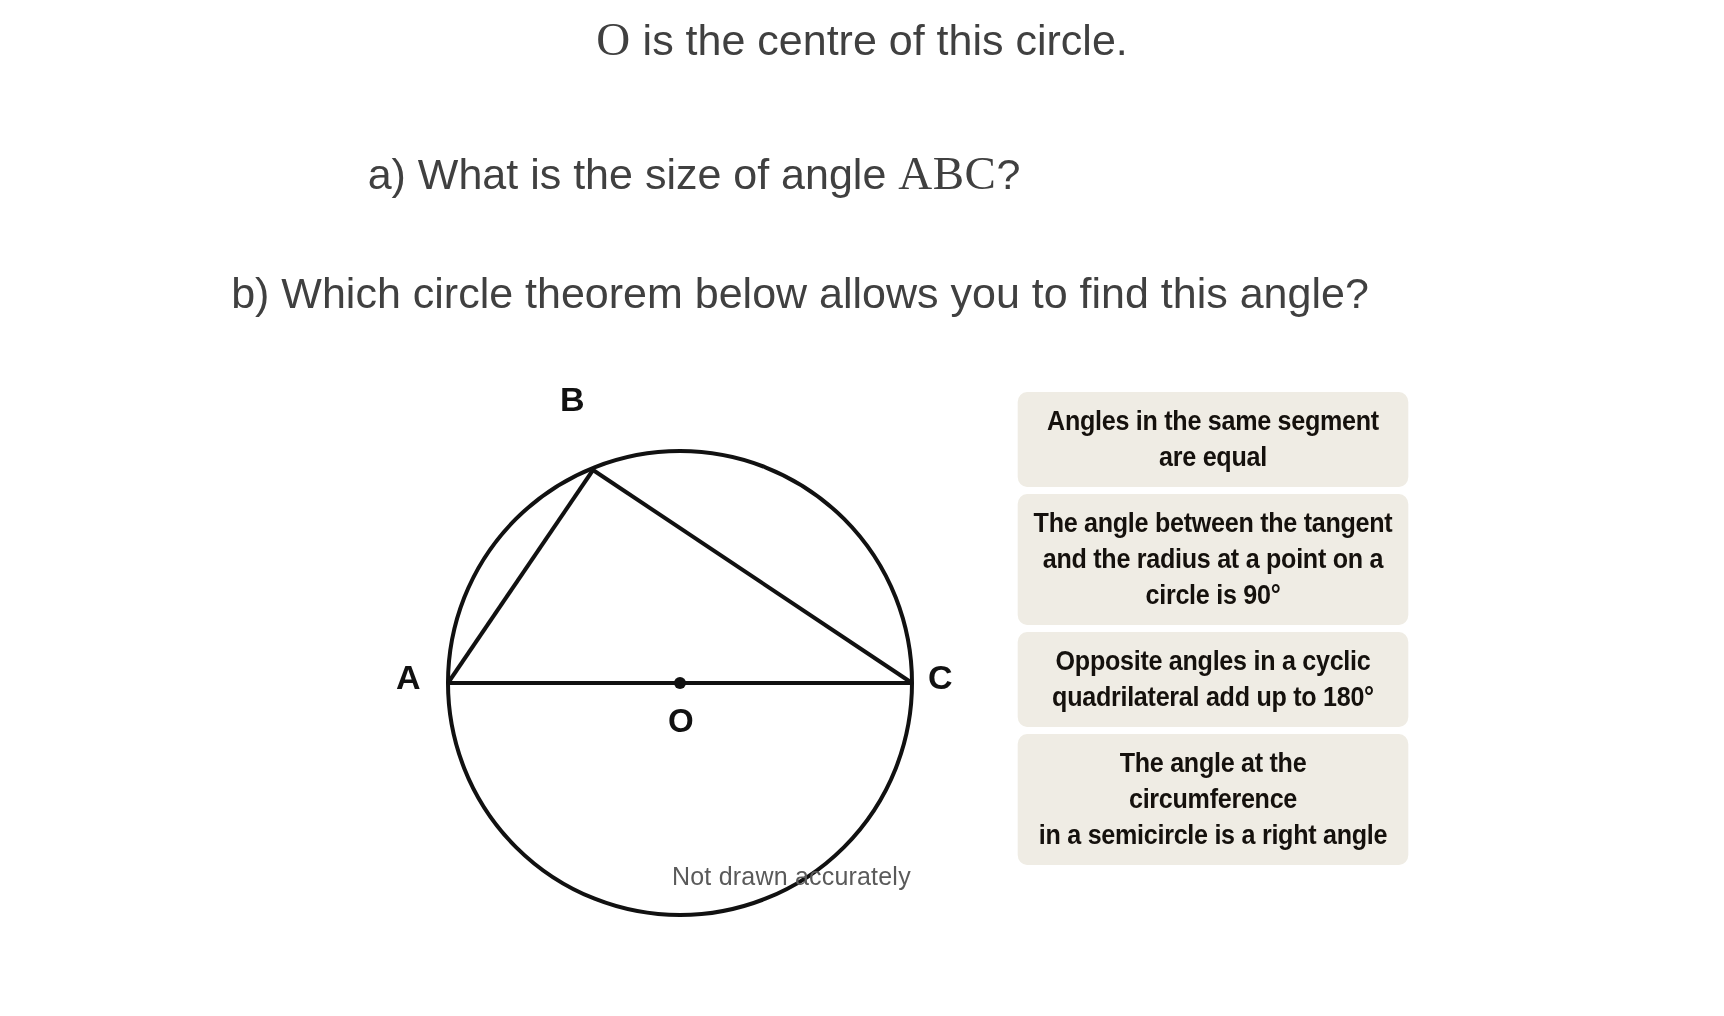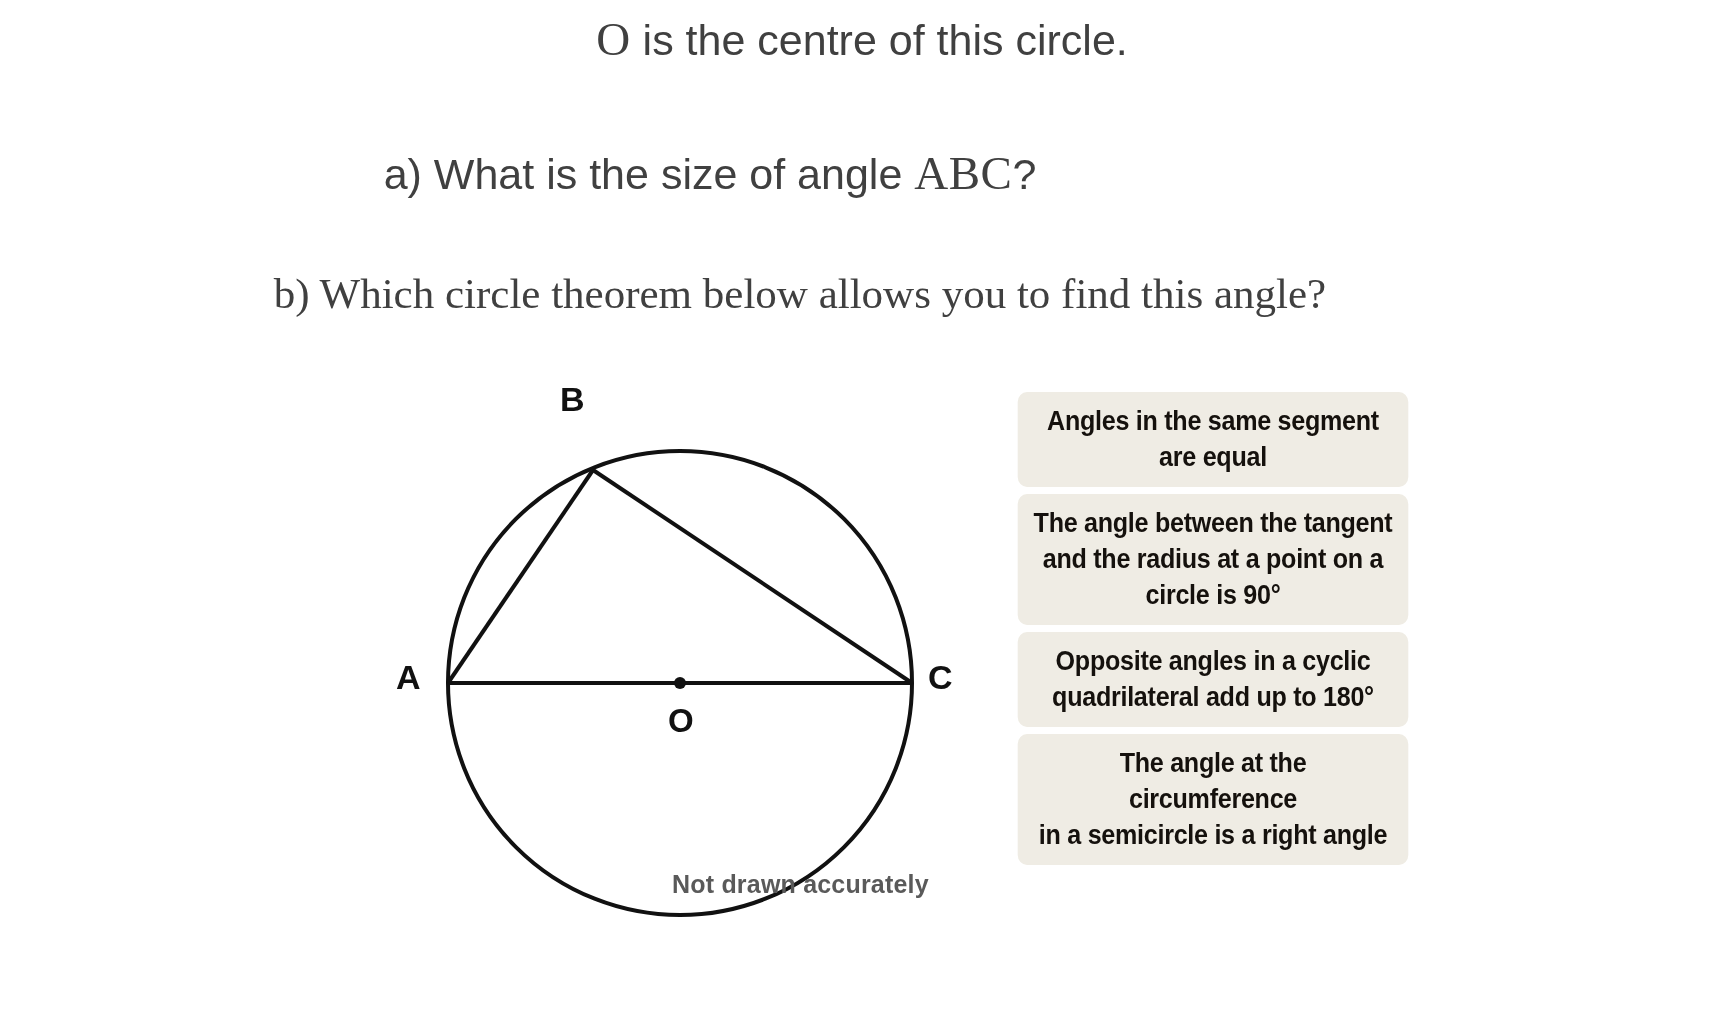--- a/index.html
+++ b/index.html
@@ -31,44 +31,43 @@
     color: #404040;
     white-space: nowrap;
     font-weight: 400;
   }
   .q-line .mathvar {
     font-family: "Liberation Serif", serif;
     font-size: 47px;
     letter-spacing: 0.5px;
   }
   #q-line-1 { position: absolute; left: 0; top: 16px; width: 1724px; }
-  #q-line-2 { position: absolute; left: 16px; top: 150px; width: 1388px; }
-  #q-line-3 { position: absolute; left: 0; top: 272px; width: 1600px; font-family: Liberation Serif, serif; }
+  #q-line-2 { position: absolute; left: 0; top: 150px; width: 1388px; }
+  #q-line-3 { position: absolute; left: 0; top: 272px; width: 1600px; }
 
   
   #diagram {
     position: absolute;
     left: 360px;
     top: 372px;
     width: 620px;
     height: 560px;
   }
   #diagram svg { display: block; }
 
   #not-drawn-label {
     position: absolute;
     left: 672px;
     top: 862px;
     font-family: "Liberation Sans", sans-serif;
     font-size: 25px;
-    font-weight: bold;
+    font-weight: normal;
     color: #5a5a5a;
     letter-spacing: 0.2px;
     white-space: nowrap;
-    margin-top: 8px;
   }
 
   
   #theorem-list {
     position: absolute;
     left: 1003px;
     top: 392px;
     width: 420px;
   }
   .theorem-card {

